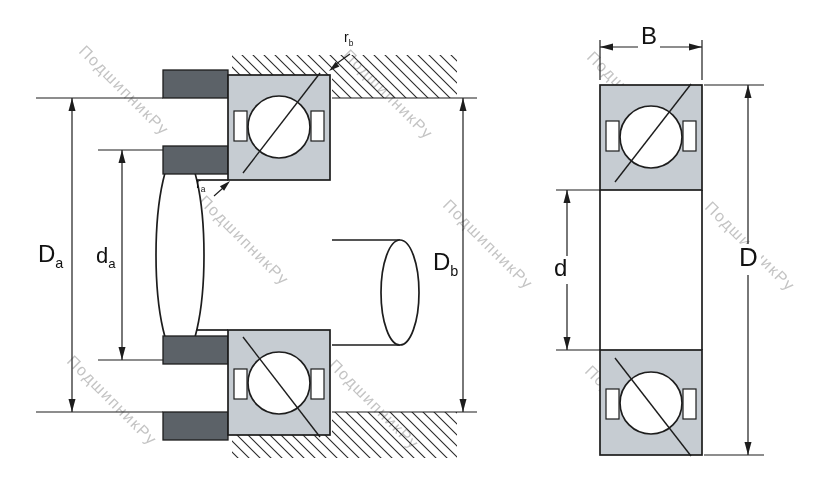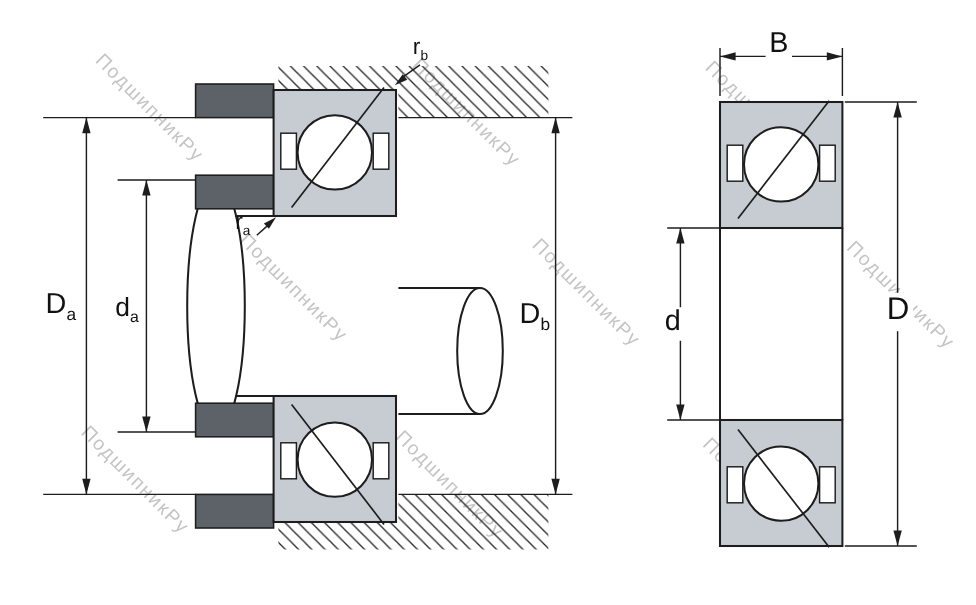--- a/index.html
+++ b/index.html
@@ -32,21 +32,21 @@
   .arrow{fill:var(--line,#1d1d1d);stroke:none;}
   
   .dim-label{
     position:absolute;
     color:var(--label,#111111);
     font-size:24px;
     line-height:1;
   }
   .dim-label sub{font-size:0.6em;}
   .bg{background:var(--background,#fff);padding:0 3px;}
-  .sm{font-size:19px;}
+  .sm{font-size:14px;}
   .lg{font-size:26px;}
 </style>
 </head>
 <body>
 
 <div class="stage">
 
   <div class="watermark" style="left:88px;top:42px">ПодшипникРу</div>
   <div class="watermark" style="left:352px;top:46px">ПодшипникРу</div>
   <div class="watermark" style="left:596px;top:48px">ПодшипникРу</div>

